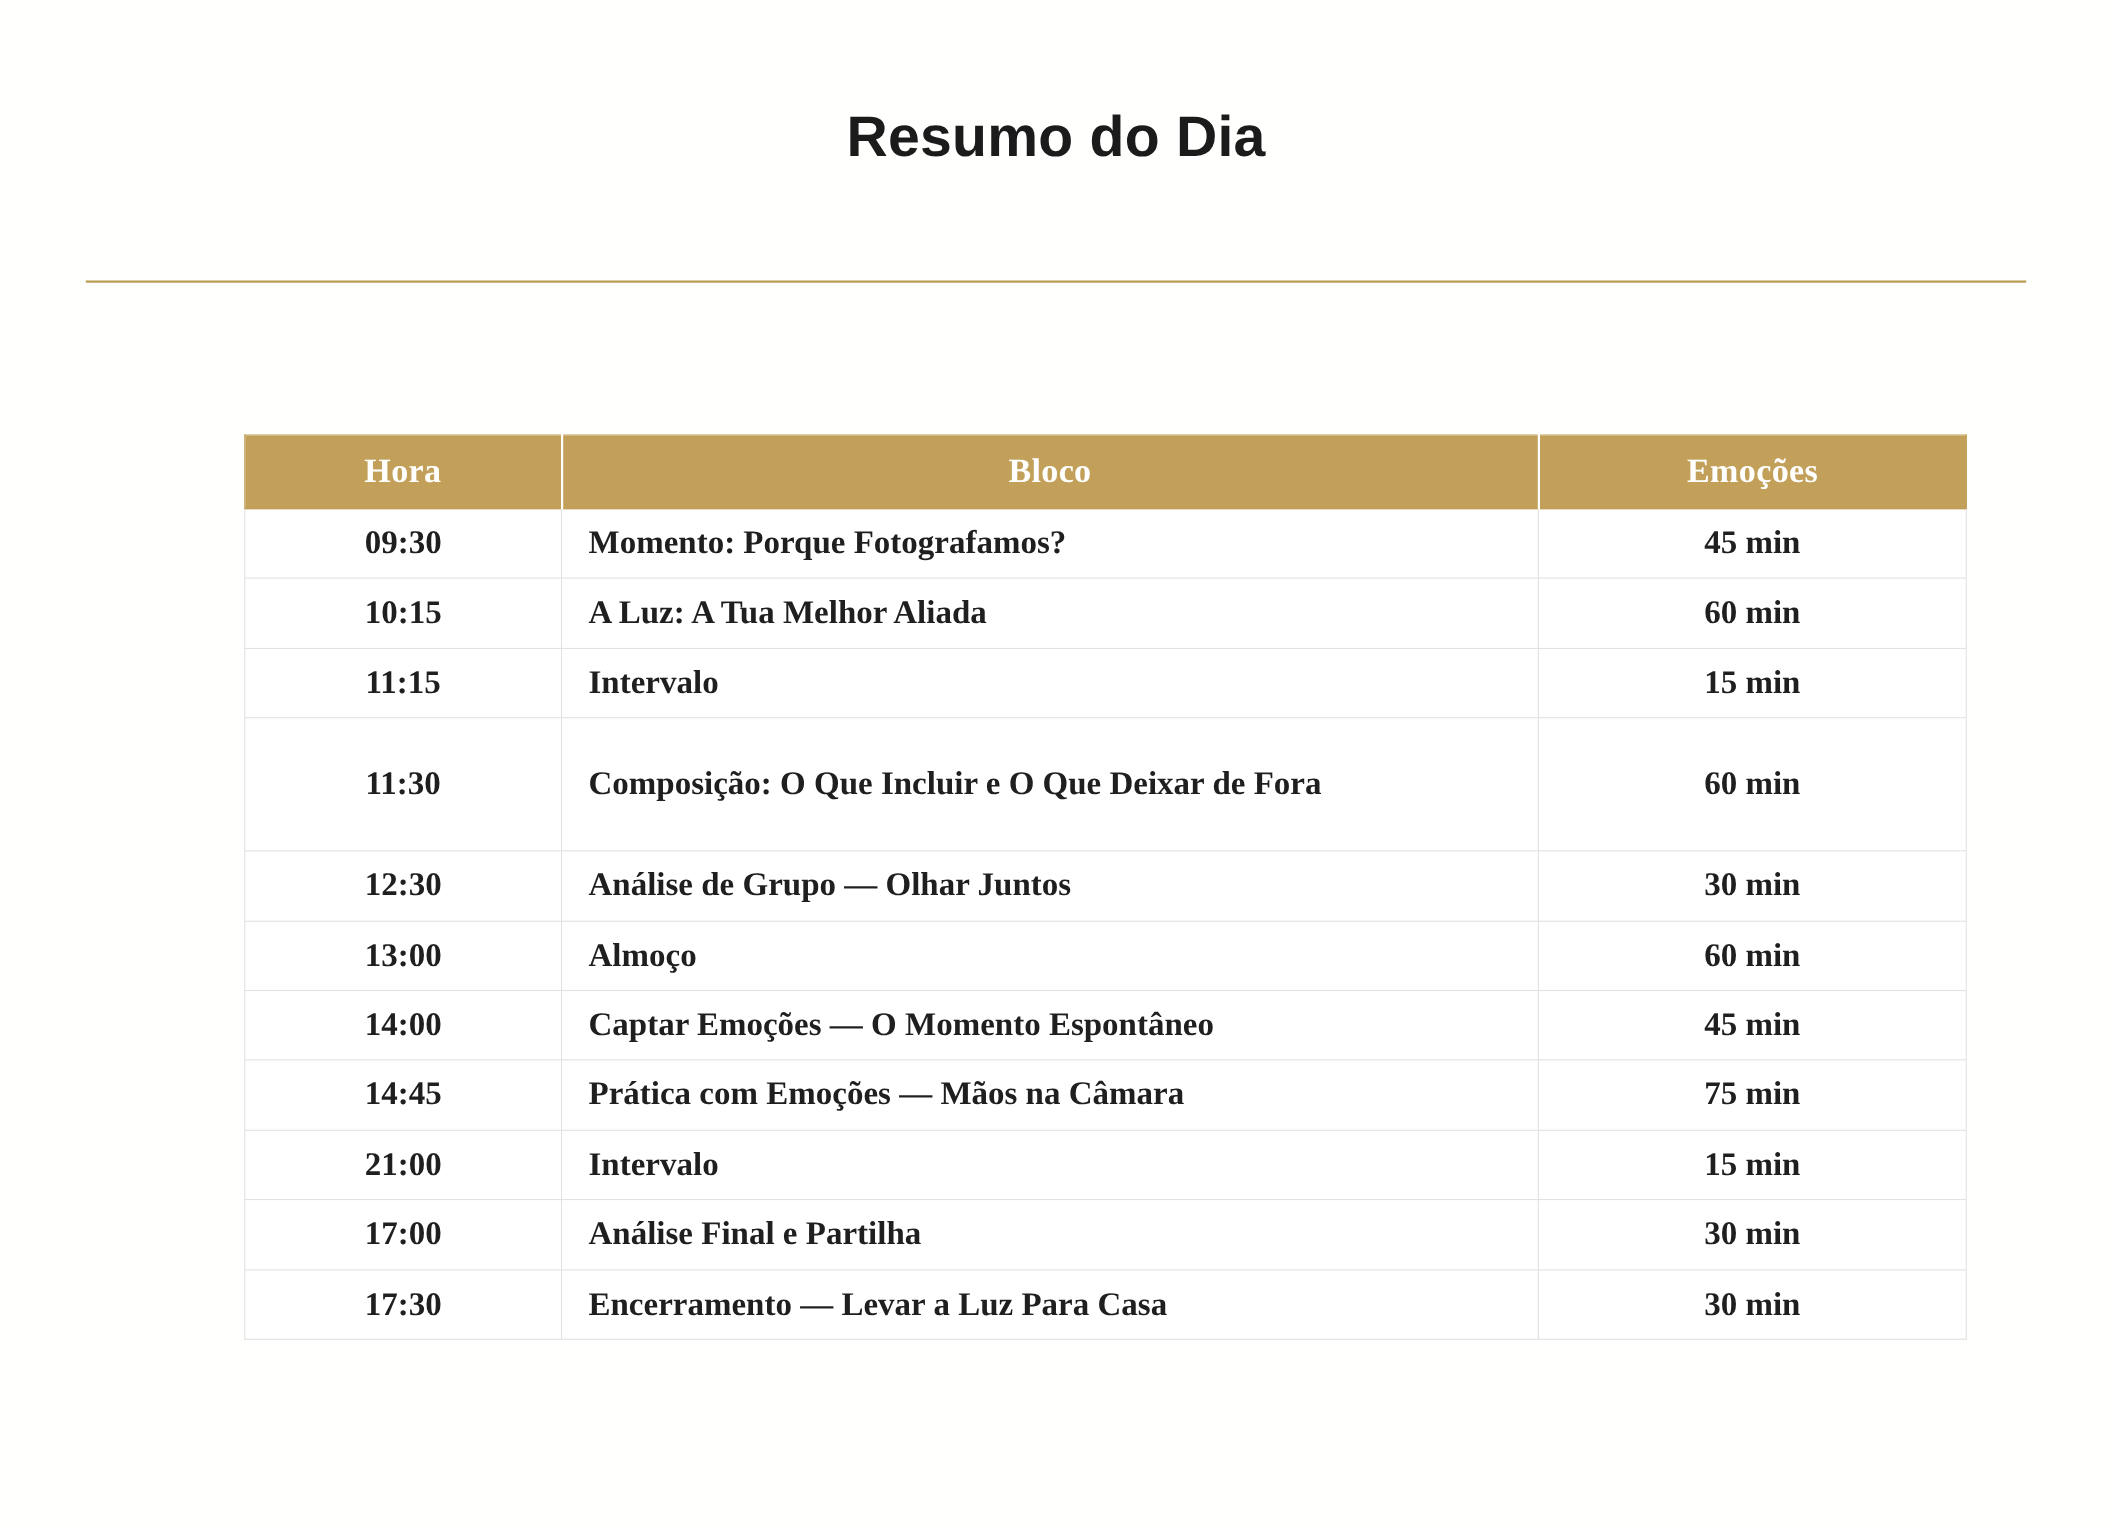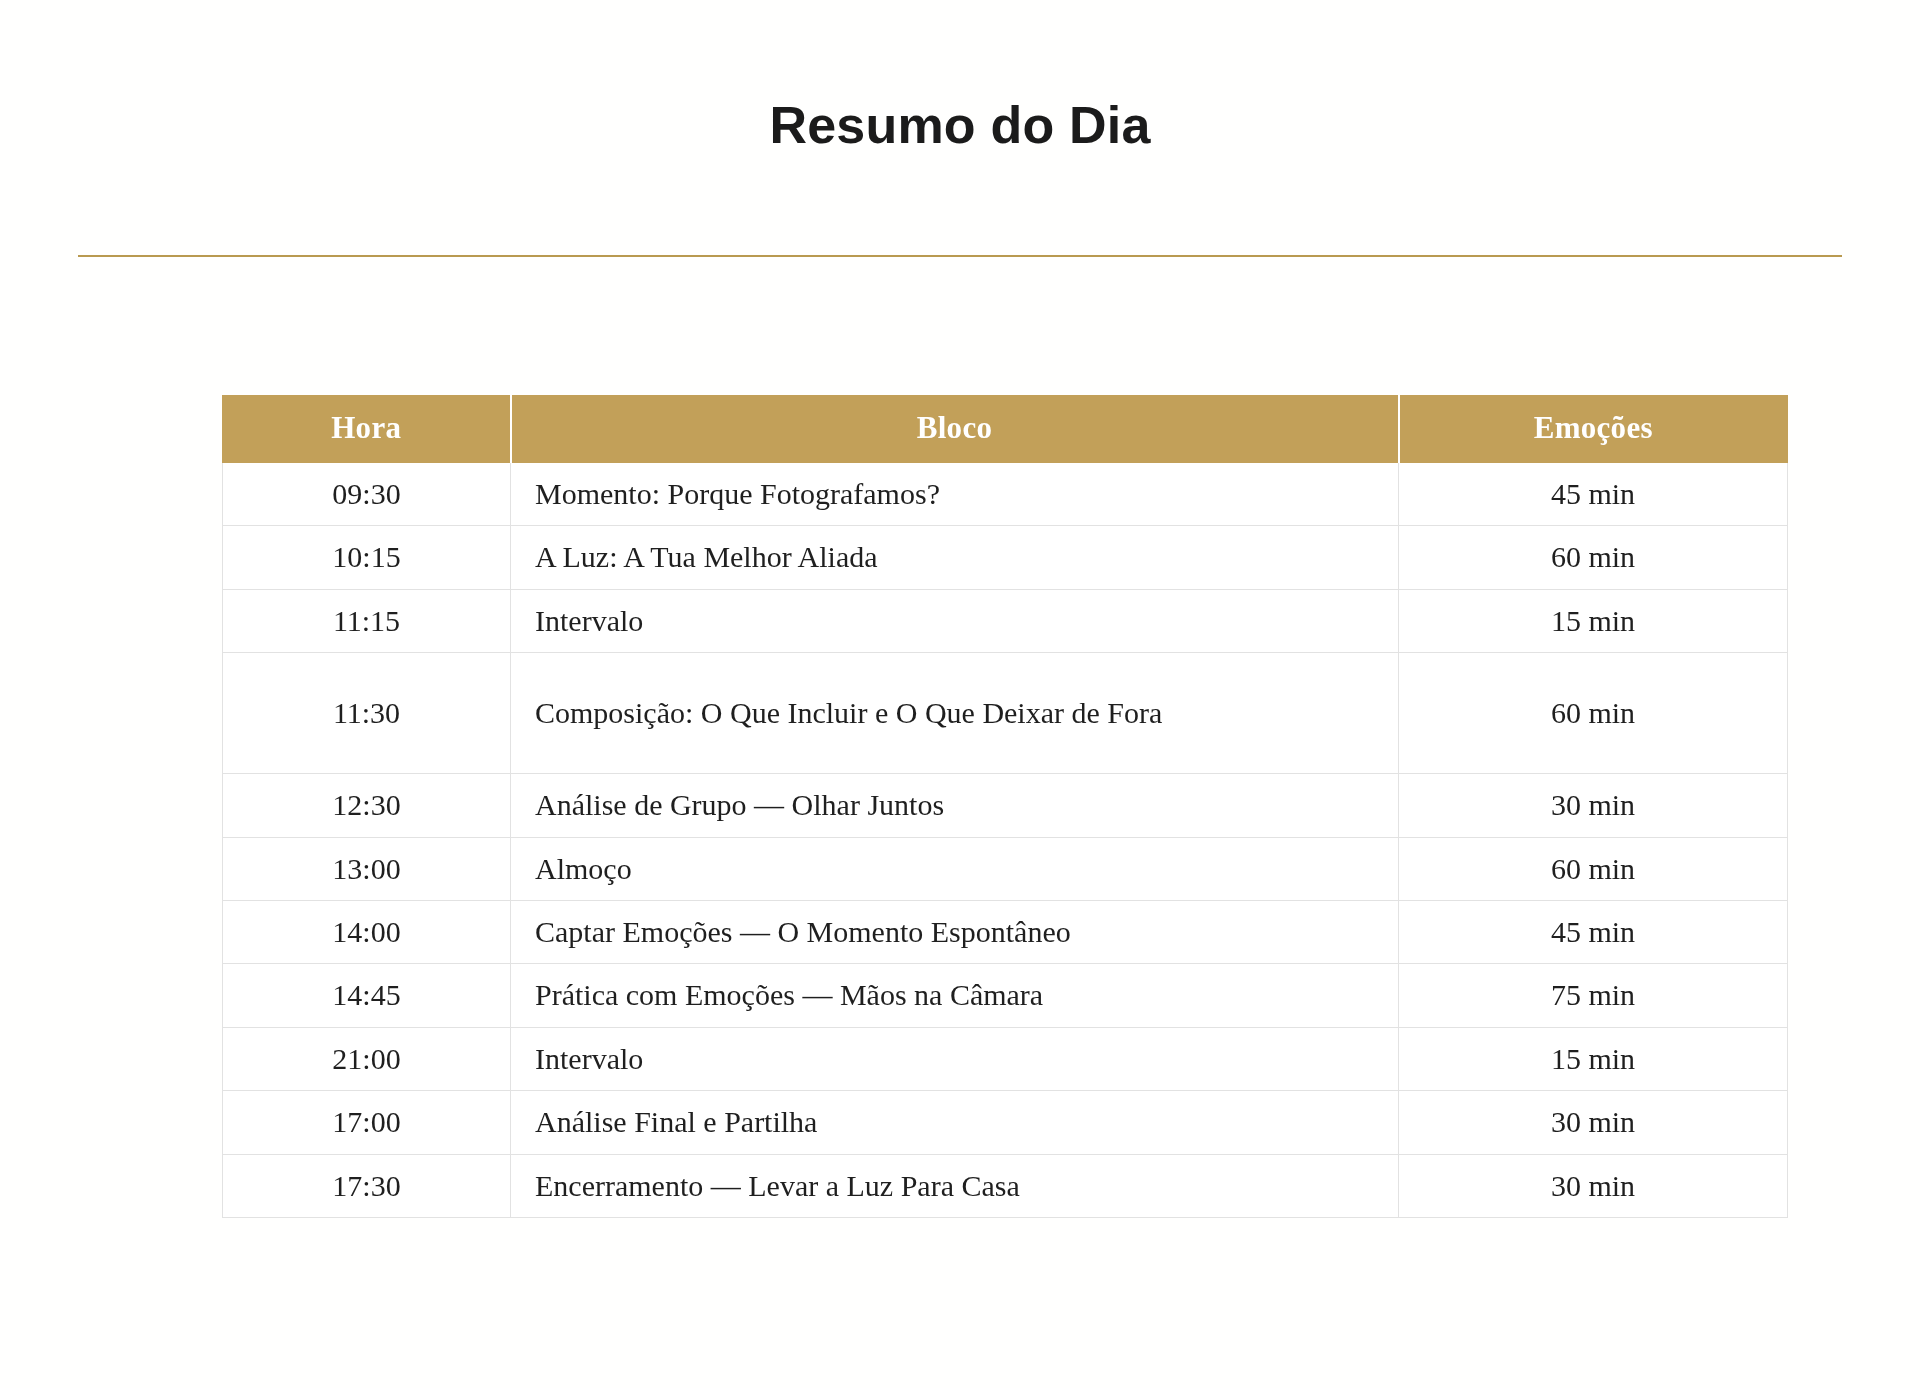--- a/index.html
+++ b/index.html
@@ -71,20 +71,21 @@
     border-right: 2px solid #ffffff;
   }
   table.schedule tbody td {
     border: 1px solid #e2e2e2;
     font-size: 30px;
     line-height: 1.28;
     padding: 12px 14px;
     color: #1f1f1f;
     vertical-align: middle;
     background: #ffffff;
+    font-weight: bold;
   }
   table.schedule tbody td.hora {
     text-align: center;
     white-space: nowrap;
   }
   table.schedule tbody td.bloco {
     text-align: left;
     padding-left: 24px;
   }
   table.schedule tbody td.dur {

